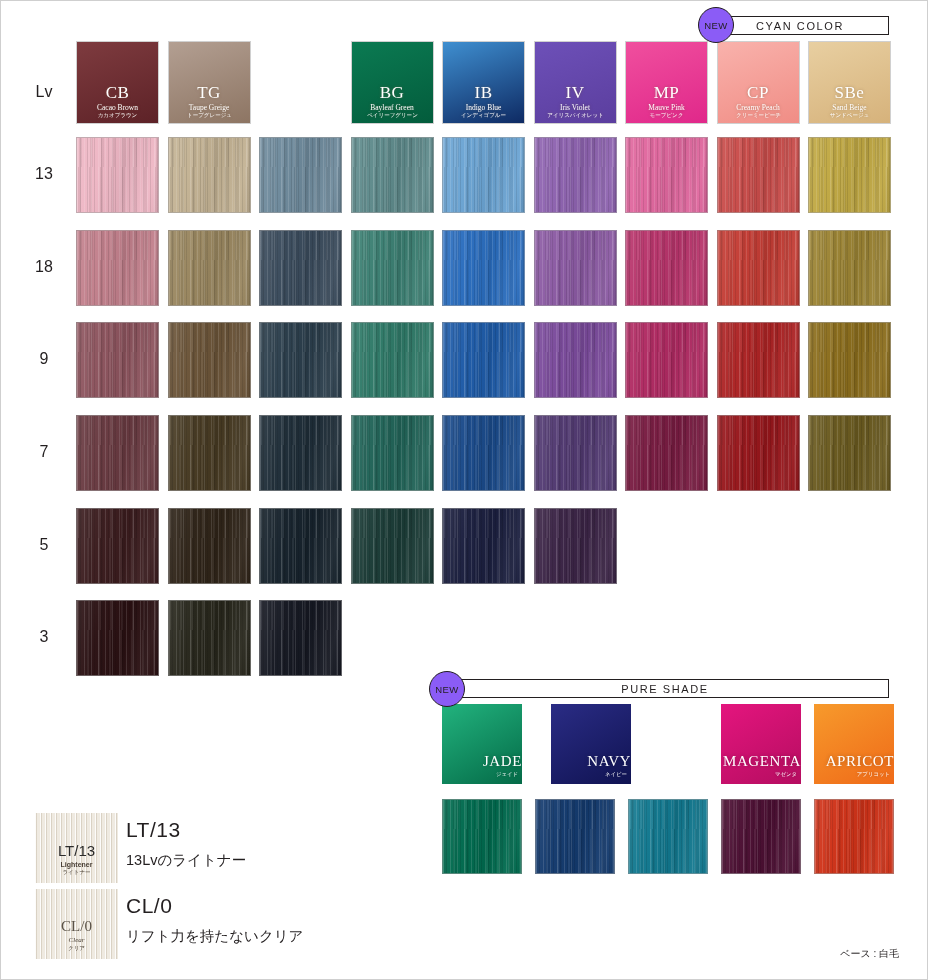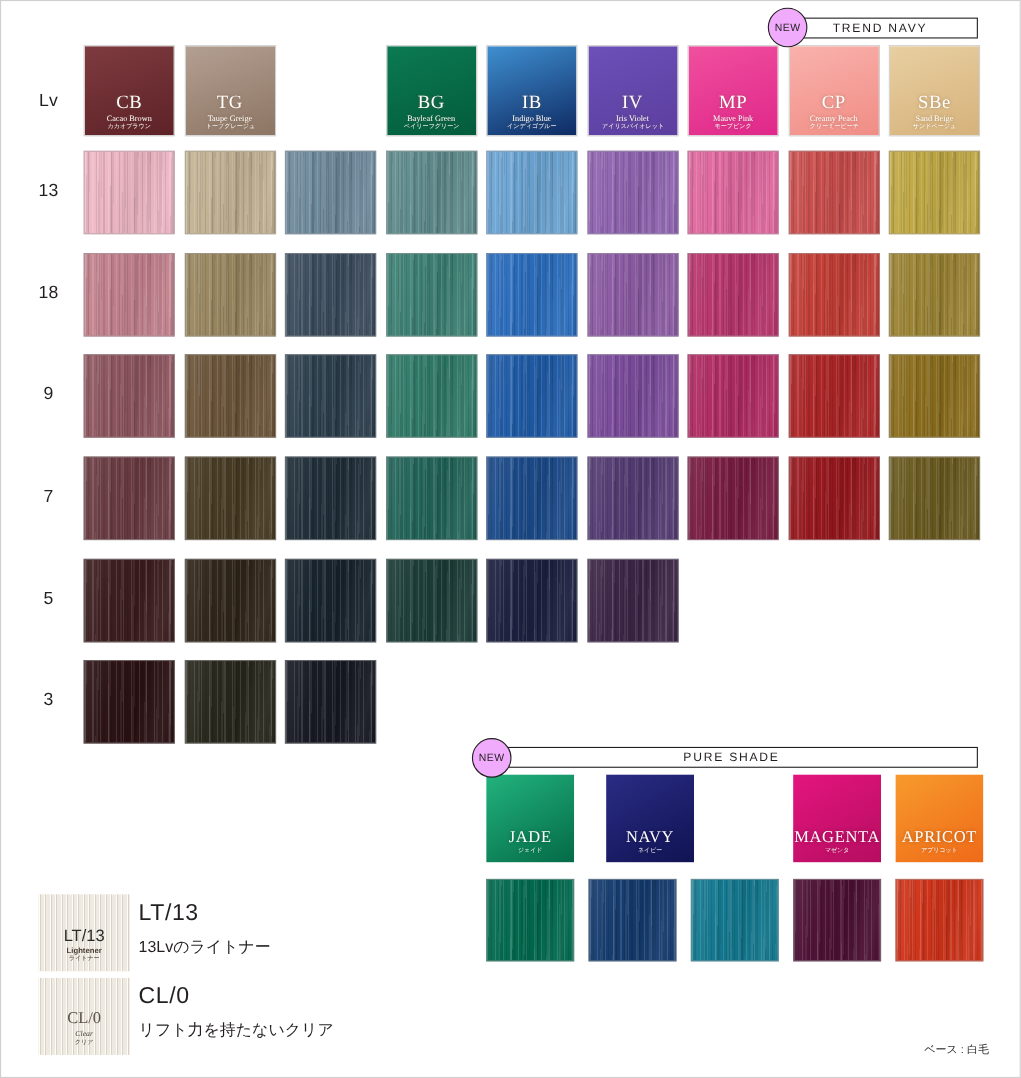--- a/index.html
+++ b/index.html
@@ -118,41 +118,41 @@
   .banner span {
     font-size: 11px;
     letter-spacing: 1.6px;
     color: #231f20;
   }
   .new-badge {
     position: absolute;
     width: 34px; height: 34px;
     border-radius: 50%;
     border: 1.3px solid #231f20;
-    background: #f0abfc;
+    background: #8b5cf6;
     display: flex;
     align-items: center;
     justify-content: center;
     font-size: 9.5px;
     letter-spacing: .4px;
     color: #231f20;
     z-index: 3;
   }
 
   
   .ps {
     position: absolute;
     width: 80px; height: 80px;
     box-sizing: border-box;
     overflow: hidden;
   }
   .ps .art { position: absolute; inset: 0; }
   .ps .caps {
     position: absolute; left: 0; right: 0; bottom: 7px;
-    text-align: center; color: #fff; line-height: 1;
+    text-align: right; color: #fff; line-height: 1;
     text-shadow: 0 0 4px rgba(0,0,0,.3);
   }
   .ps .code {
     font-family: "Liberation Serif", serif;
     font-size: 15px; letter-spacing: .6px; display: block; margin-bottom: 2px;
   }
   .ps .jp { font-size: 6px; display: block; transform: scale(.9); }
 
   
   .legend-sw {
@@ -198,21 +198,21 @@
     font-size: 10px;
     color: #231f20;
     right: 28px;
   }
 </style>
 </head>
 <body>
 
 <div id="page">
     <div class="banner" style="left: 710px; top: 15px; width: 178px;">
-      <span>TREND NAVY</span>
+      <span>CYAN COLOR</span>
     </div>
     <div class="new-badge" style="left: 697px; top: 6px;">NEW</div>
     <div class="lv-label" style="left: 20px; top: 82px;">Lv</div>
     <div class="fam light" style="left: 75px; top: 40px;">
       <div class="art" style="background: linear-gradient(160deg, rgb(126, 59, 63) 0%, rgb(93, 34, 39) 100%);">
         <div class="strands"></div>
         <div class="sheen"></div>
       </div>
       <div class="caps">
         <span class="code">CB</span>

